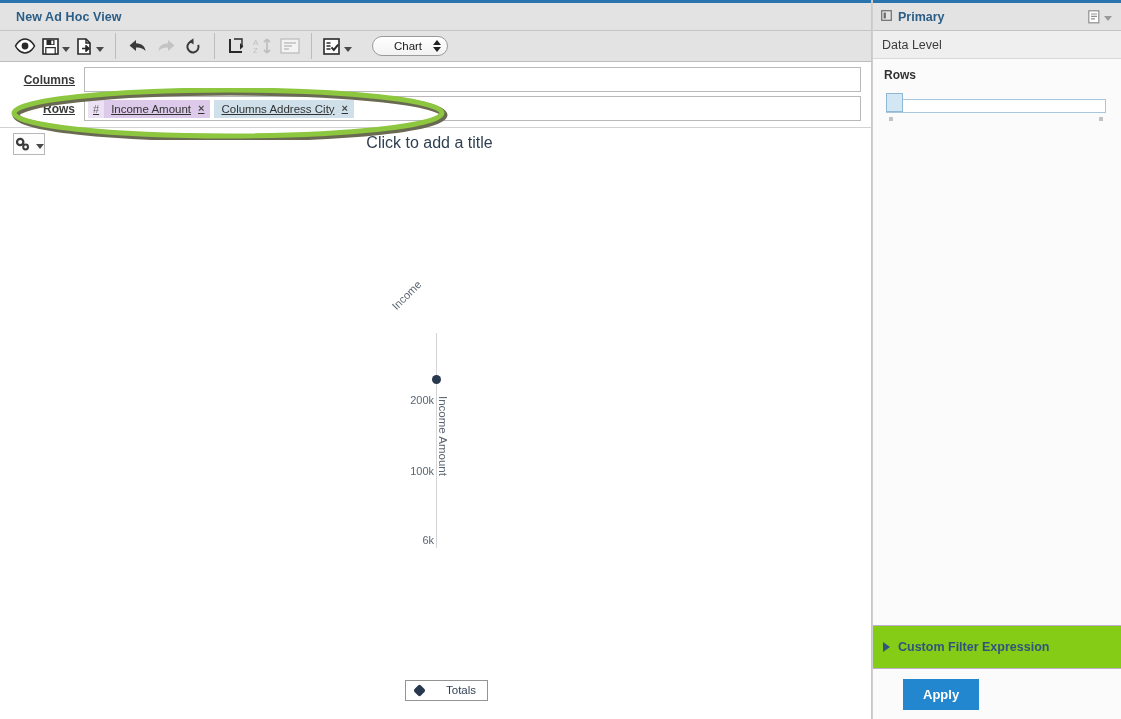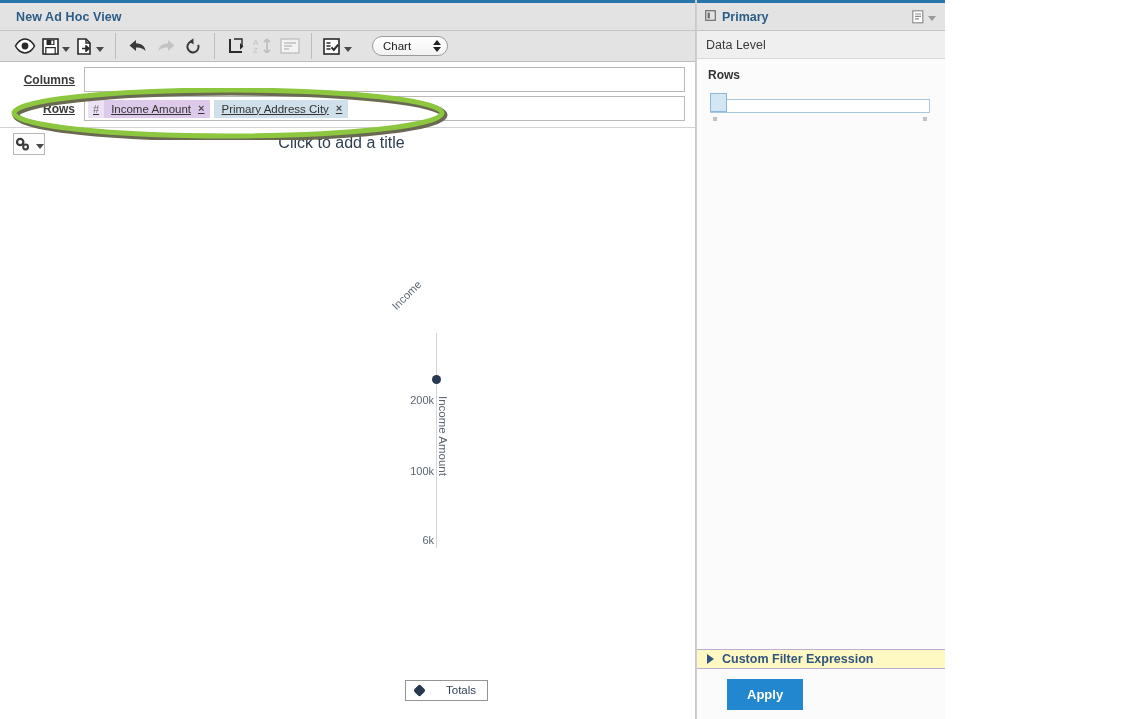--- a/index.html
+++ b/index.html
@@ -15,21 +15,21 @@
   .app {
     position: relative;
     width: 1121px; height: 719px;
     display: flex;
     background: #ffffff;
   }
 
   
   .main-panel {
     position: relative;
-    width: 696px;
+    width: 872px;
     height: 719px;
     display: flex;
     flex-direction: column;
     background: #eab308;
     border-right: 1px solid #c9c9c9;
   }
 
   
   .titlebar {
     height: 31px;
@@ -97,20 +97,21 @@
     background: linear-gradient(#ffffff, #f2f2f2);
     border: 1px solid #9a9a9a;
     border-radius: 10px;
     display: flex;
     align-items: center;
     padding: 0 6px 0 10px;
     font-size: 11.5px;
     color: #1a1a1a;
     cursor: pointer;
     position: relative;
+    text-align: center;
   }
   .chart-select .lbl { flex: 1; }
   .chart-select .stepper {
     display: flex;
     flex-direction: column;
     align-items: center;
     line-height: 0;
   }
   .stepper .up {
     width: 0; height: 0;
@@ -381,22 +382,22 @@
     cursor: pointer;
   }
   .slider-tick {
     position: absolute;
     top: 28px;
     width: 4px; height: 4px;
     background: #c2c2c2;
   }
   .custom-filter {
     flex: 0 0 auto;
-    height: 20px;
-    background: #fef9c3;
+    height: 44px;
+    background: #84cc16;
     border-top: 1px solid #bcaed0;
     border-bottom: 1px solid #bcaed0;
     display: flex;
     align-items: center;
     padding-left: 10px;
     gap: 8px;
     cursor: pointer;
   }
   .custom-filter .cf-label {
     font-size: 12.5px;
@@ -547,21 +548,21 @@
         <div class="shelf-box">
           <span class="chip measure">
             <span class="chip-type">#</span>
             <span class="chip-body">
               <span>Income Amount</span>
               <span class="chip-x">×</span>
             </span>
           </span>
           <span class="chip dimension">
             <span class="chip-body">
-              <span>Primary Address City</span>
+              <span>Columns Address City</span>
               <span class="chip-x">×</span>
             </span>
           </span>
         </div>
       </div>
     </div>
 
     <div class="chart-region">
 
       <div class="chart-opts">

